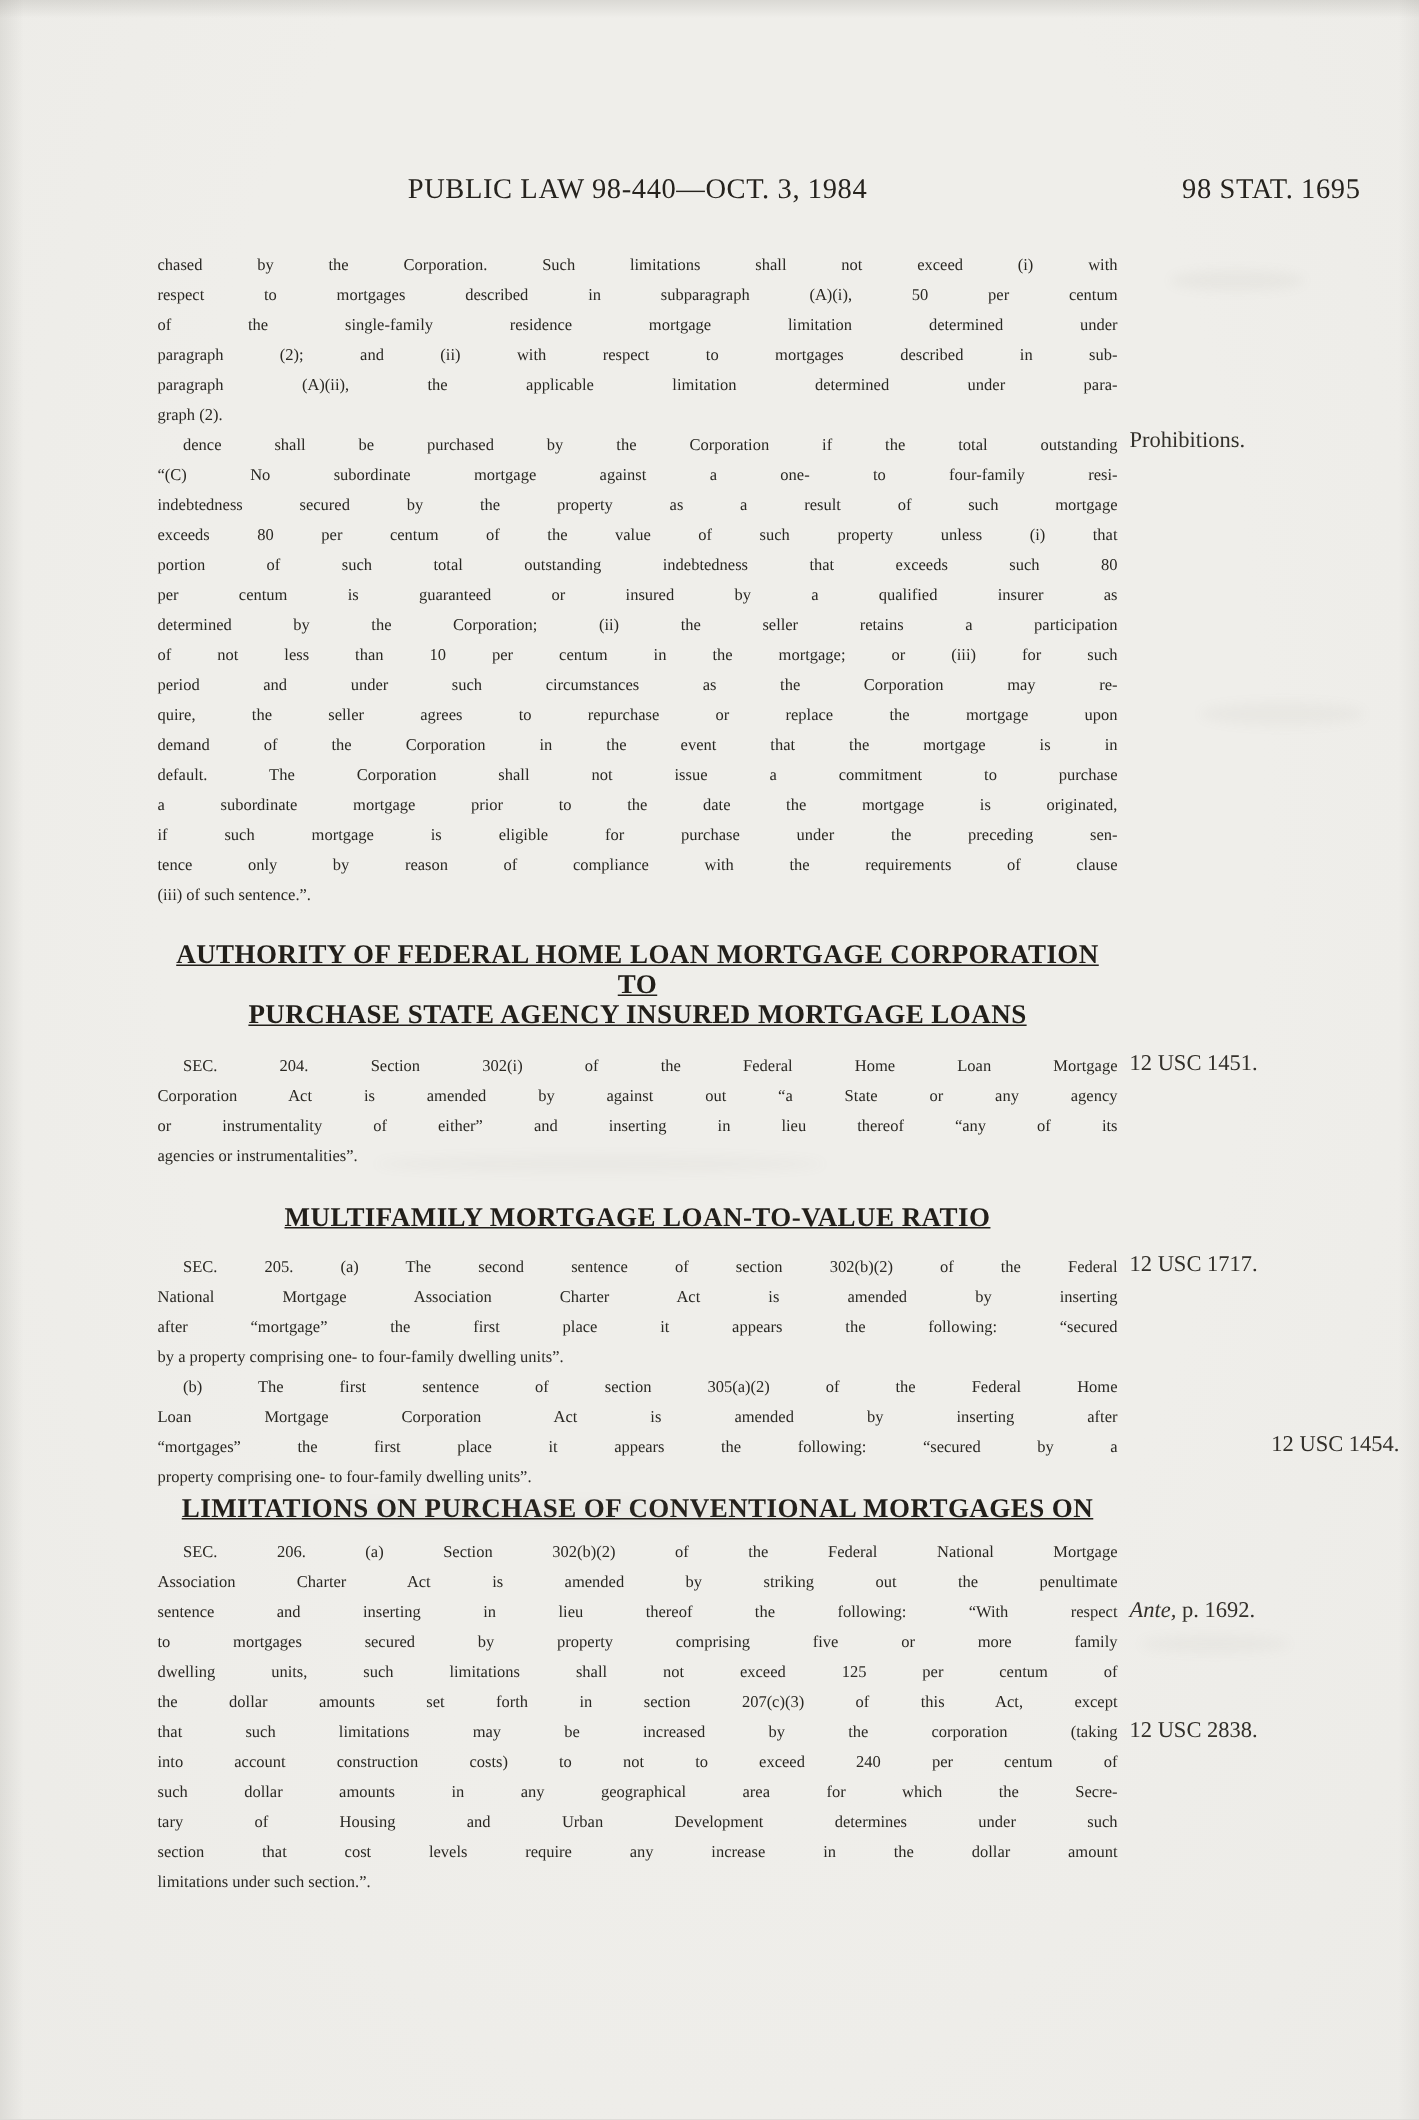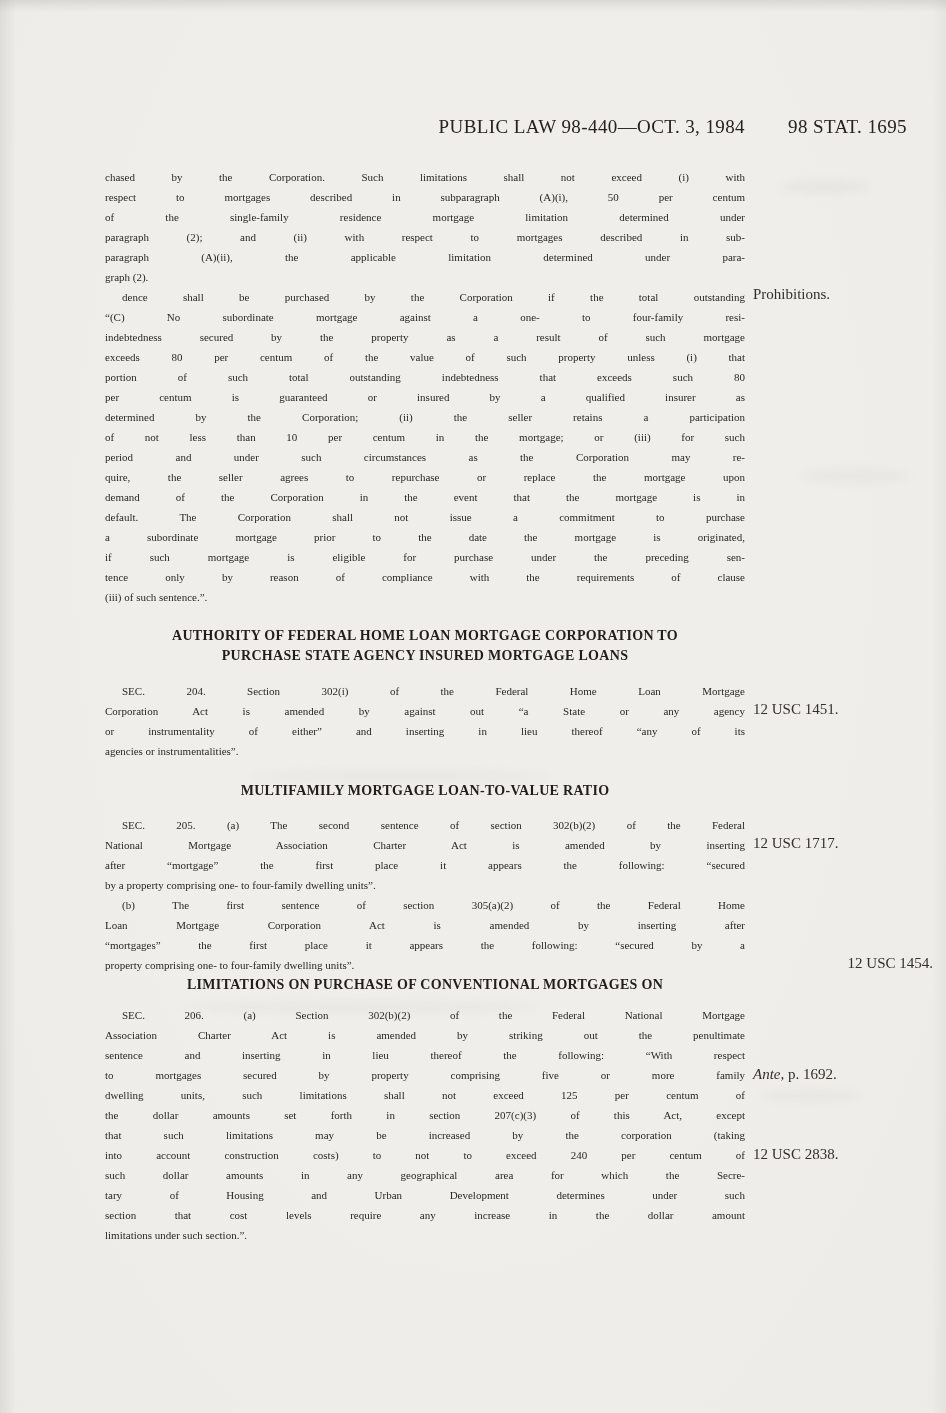--- a/index.html
+++ b/index.html
@@ -18,38 +18,38 @@
     background:
       linear-gradient(180deg, rgba(110,108,100,0.16), rgba(110,108,100,0) 12px),
       linear-gradient(90deg, rgba(110,108,100,0.12), rgba(110,108,100,0) 16px),
       linear-gradient(270deg, rgba(110,108,100,0.07), rgba(110,108,100,0) 14px),
       radial-gradient(ellipse at 50% 38%, #efeeea 55%, var(--paper) 100%);
   }
 
   
   .law-title {
     position: absolute; top: 116px; left: 105px; width: 640px;
-    text-align: right; font-size: 19px; line-height: 22px;
+    text-align: center; font-size: 19px; line-height: 22px;
     letter-spacing: 0.4px; color: #26231e;
   }
   .stat-number {
     position: absolute; top: 116px; right: 39px;
     font-size: 19px; line-height: 22px; letter-spacing: 0.4px; color: #26231e;
   }
 
   
   .column { position: absolute; left: 105px; top: 167px; width: 640px; }
   .para { font-size: 11px; line-height: 20px; }
   .para .tline { text-align: justify; text-align-last: justify; }
   .para > .tline:last-child { text-align-last: left; }
   .para.indent > .tline:first-child { text-indent: 17px; }
 
   .heading {
-    font-size: 14px; font-weight: bold; line-height: 20px;
-    letter-spacing: 0.3px; color: #221f1a;
+    font-size: 18px; font-weight: bold; line-height: 20px;
+    letter-spacing: 0.3px; color: #221f1a; text-decoration: underline;
   }
   .heading .tline { text-align: center; text-align-last: center; }
 
   .mt-heading-authority   { margin-top: 19px; }
   .mt-sec-204             { margin-top: 15px; }
   .mt-heading-multifamily { margin-top: 20px; }
   .mt-sec-205a            { margin-top: 14px; }
   .mt-sec-205b            { margin-top: 0; }
   .mt-heading-limitations { }
   .mt-sec-206             { margin-top: 10px; }

